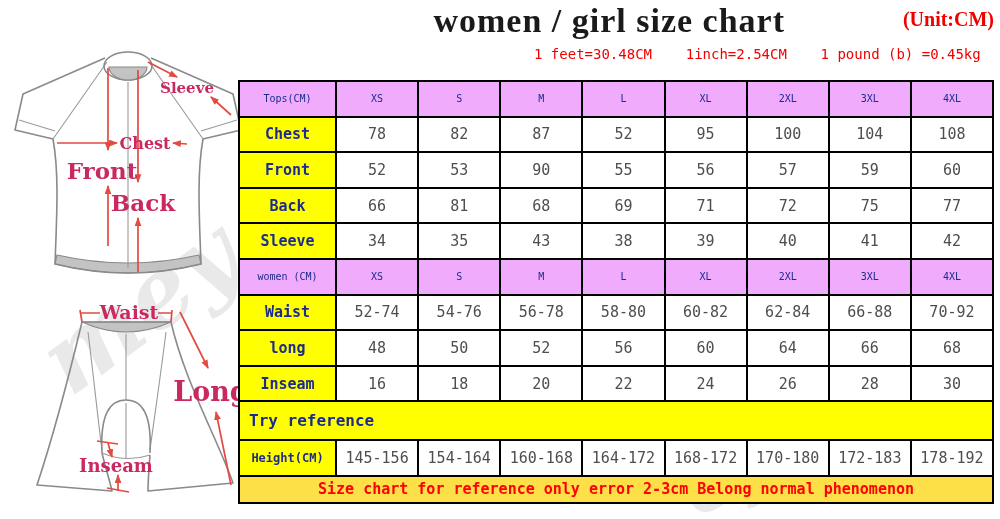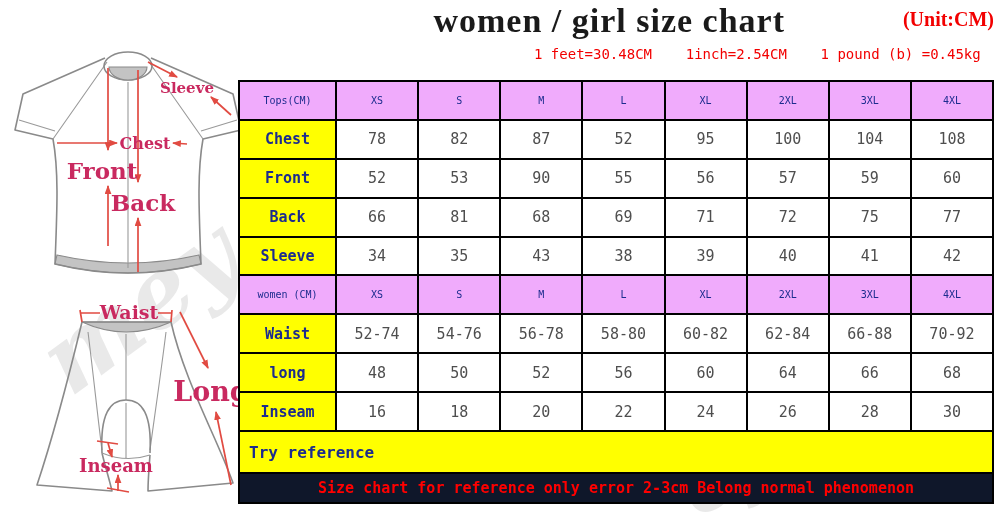--- a/index.html
+++ b/index.html
@@ -26,21 +26,21 @@
   table.size td{border:2px solid #000;text-align:center;padding:0;overflow:hidden;}
   tr.r{height:33px;}
   td.lbl{background:#ffff00;color:#1c2c8e;font-weight:bold;font-size:15px;}
   td.lblsm{background:#ffff00;color:#1c2c8e;font-weight:bold;font-size:12px;}
   tr.hdr td{background:#f0abfc;color:#1c2c8e;font-weight:normal;font-size:10px;}
   td.val{background:#ffffff;color:#4e4e4e;font-size:15px;font-weight:normal;}
   tr.spanrow{height:36px;}
   tr.spanrow td{background:#ffff00;color:#1c2c8e;font-weight:bold;font-size:16px;
                 text-align:left;padding-left:9px;}
   tr.noterow{height:25px;}
-  tr.noterow td{background:#0f172a;color:#ff0000;font-weight:bold;font-size:15px;}
+  tr.noterow td{background:#fde047;color:#ff0000;font-weight:bold;font-size:15px;}
 
   
   .fig{position:absolute;}
   .outline{fill:none;stroke:#8a8a8a;stroke-width:1.6;stroke-linejoin:round;}
   .thin{fill:none;stroke:#9a9a9a;stroke-width:1.1;}
   .grayfill{fill:#c3c3c3;stroke:#8a8a8a;stroke-width:1.1;}
   .arrow{fill:none;stroke:#e14b42;stroke-width:1.7;}
   .mlabel{font-family:"DejaVu Serif",serif;font-weight:bold;fill:#c9295f;}
 </style>
 </head>
@@ -217,20 +217,31 @@
           <td class="val">20</td>
           <td class="val">22</td>
           <td class="val">24</td>
           <td class="val">26</td>
           <td class="val">28</td>
           <td class="val">30</td>
         </tr>
         <tr class="spanrow">
           <td colspan="9">Try reference</td>
         </tr>
+        <tr class="r">
+          <td class="lblsm">Height(CM)</td>
+          <td class="val">145-156</td>
+          <td class="val">154-164</td>
+          <td class="val">160-168</td>
+          <td class="val">164-172</td>
+          <td class="val">168-172</td>
+          <td class="val">170-180</td>
+          <td class="val">172-183</td>
+          <td class="val">178-192</td>
+        </tr>
         <tr class="noterow">
           <td colspan="9">Size chart for reference only error 2-3cm Belong normal phenomenon</td>
         </tr>
       </tbody>
     </table>
   </div>
 
 </div>
 
 </body></html>

